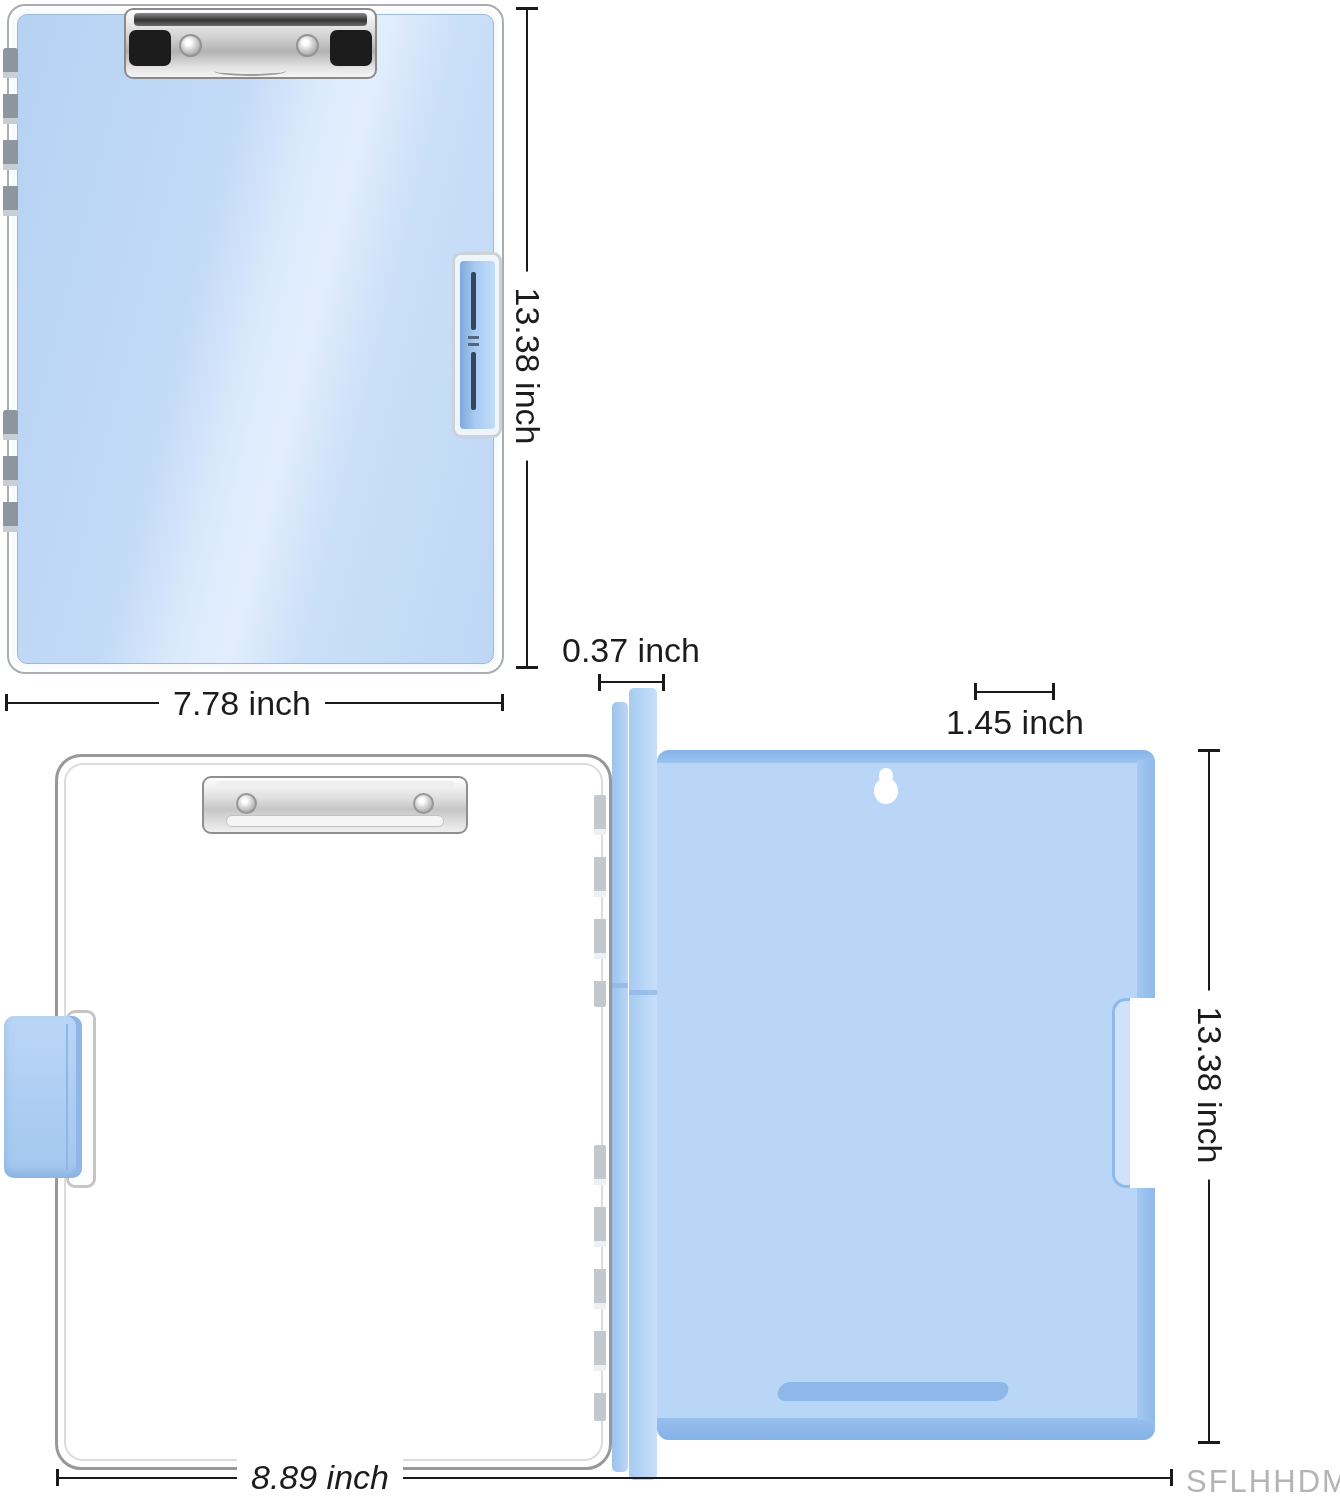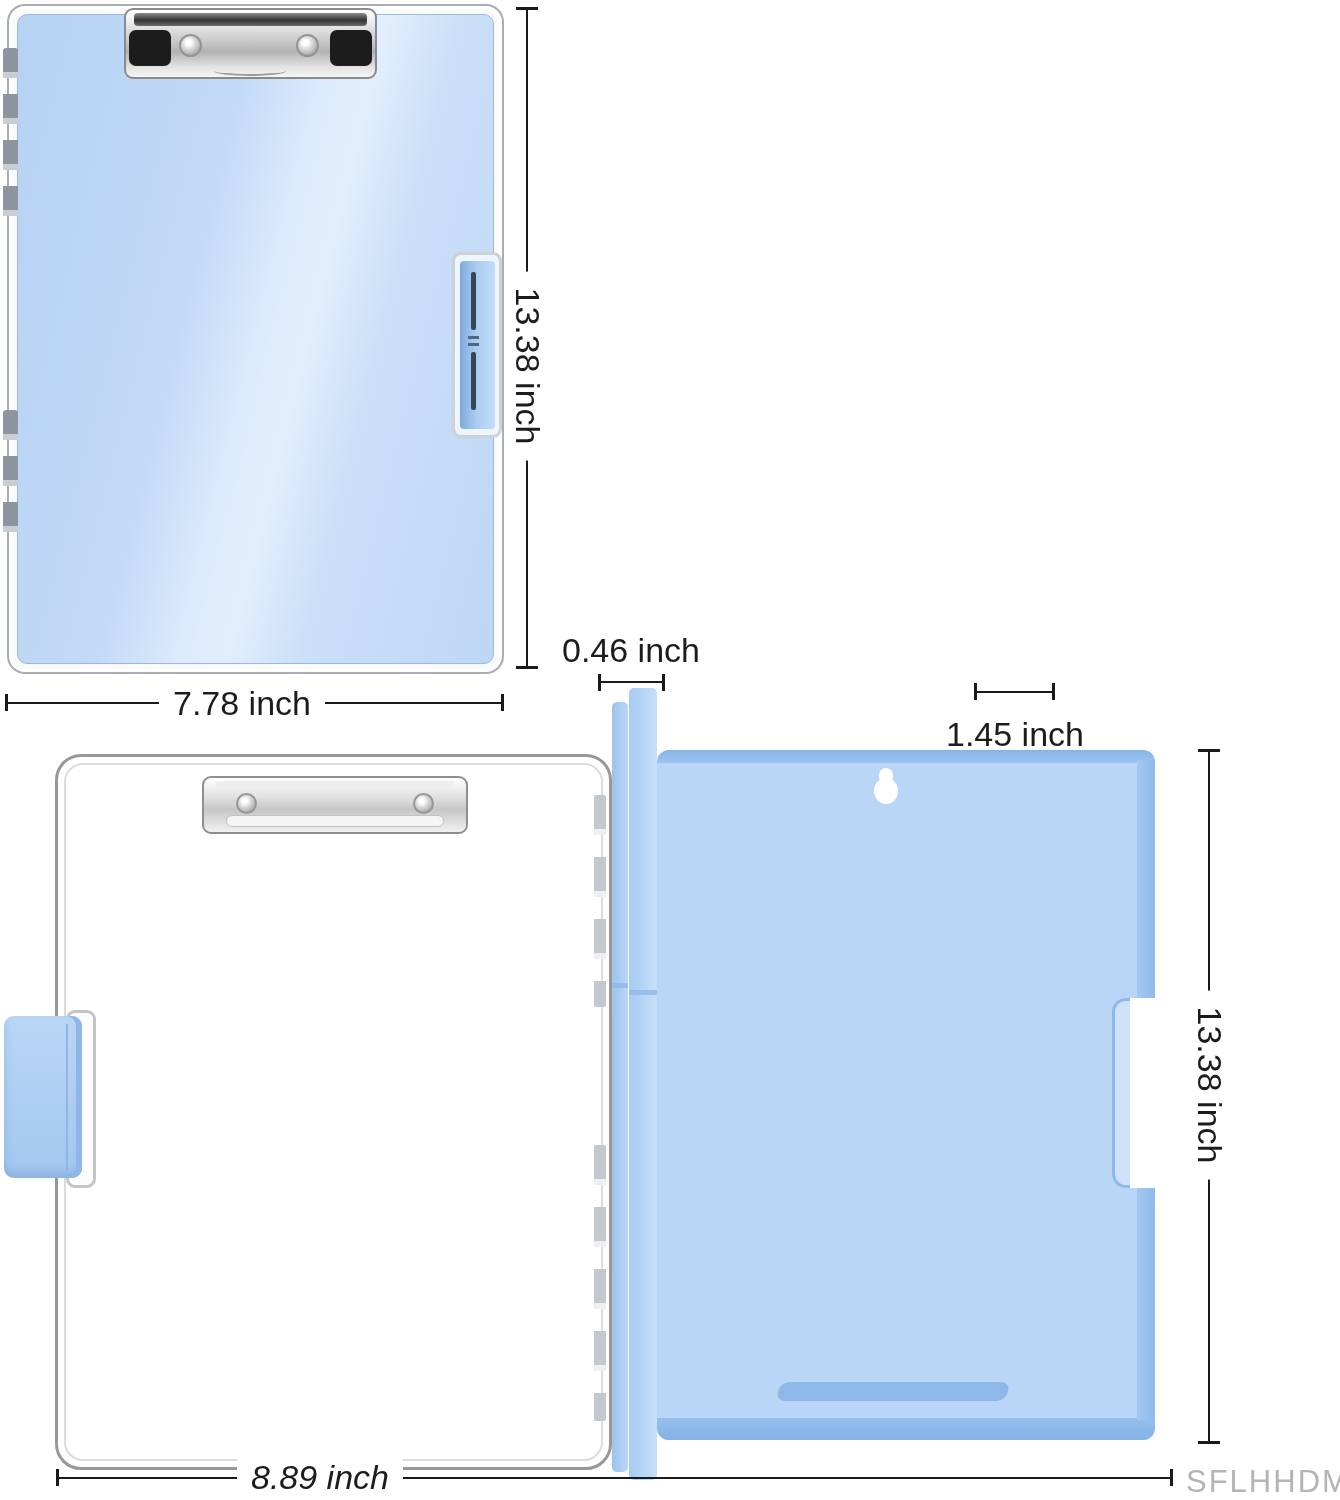--- a/index.html
+++ b/index.html
@@ -151,23 +151,23 @@
     
     
     
   </div>
 
   <div style="left:960px;top:678px;width:110px;height:22px;">
     <div class="dim-hline" style="left:15px;top:13px;width:78px;"></div>
     <div class="tick-v" style="left:14px;top:5px;"></div>
     <div class="tick-v" style="left:92px;top:5px;"></div>
   </div>
-  <div class="dim-label" style="left:1015px;top:722px;background:none;margin-top:12px;">1.45 inch</div>
-
-  <div class="dim-label" style="left:631px;top:650px;background:none;">0.46 inch</div>
+  <div class="dim-label" style="left:1015px;top:722px;background:none;">1.45 inch</div>
+
+  <div class="dim-label" style="left:631px;top:650px;background:none;">0.37 inch</div>
   <div style="left:585px;top:670px;width:95px;height:20px;">
     <div class="dim-hline" style="left:14px;top:11px;width:64px;"></div>
     <div class="tick-v" style="left:13px;top:4px;"></div>
     <div class="tick-v" style="left:77px;top:4px;"></div>
   </div>
 
   <div style="left:0;top:680px;width:1180px;height:810px;">
 
     <div class="op-frame" style="left:55px;top:74px;"></div>
     <div class="op-hinges g1" style="top:115px;"></div>

